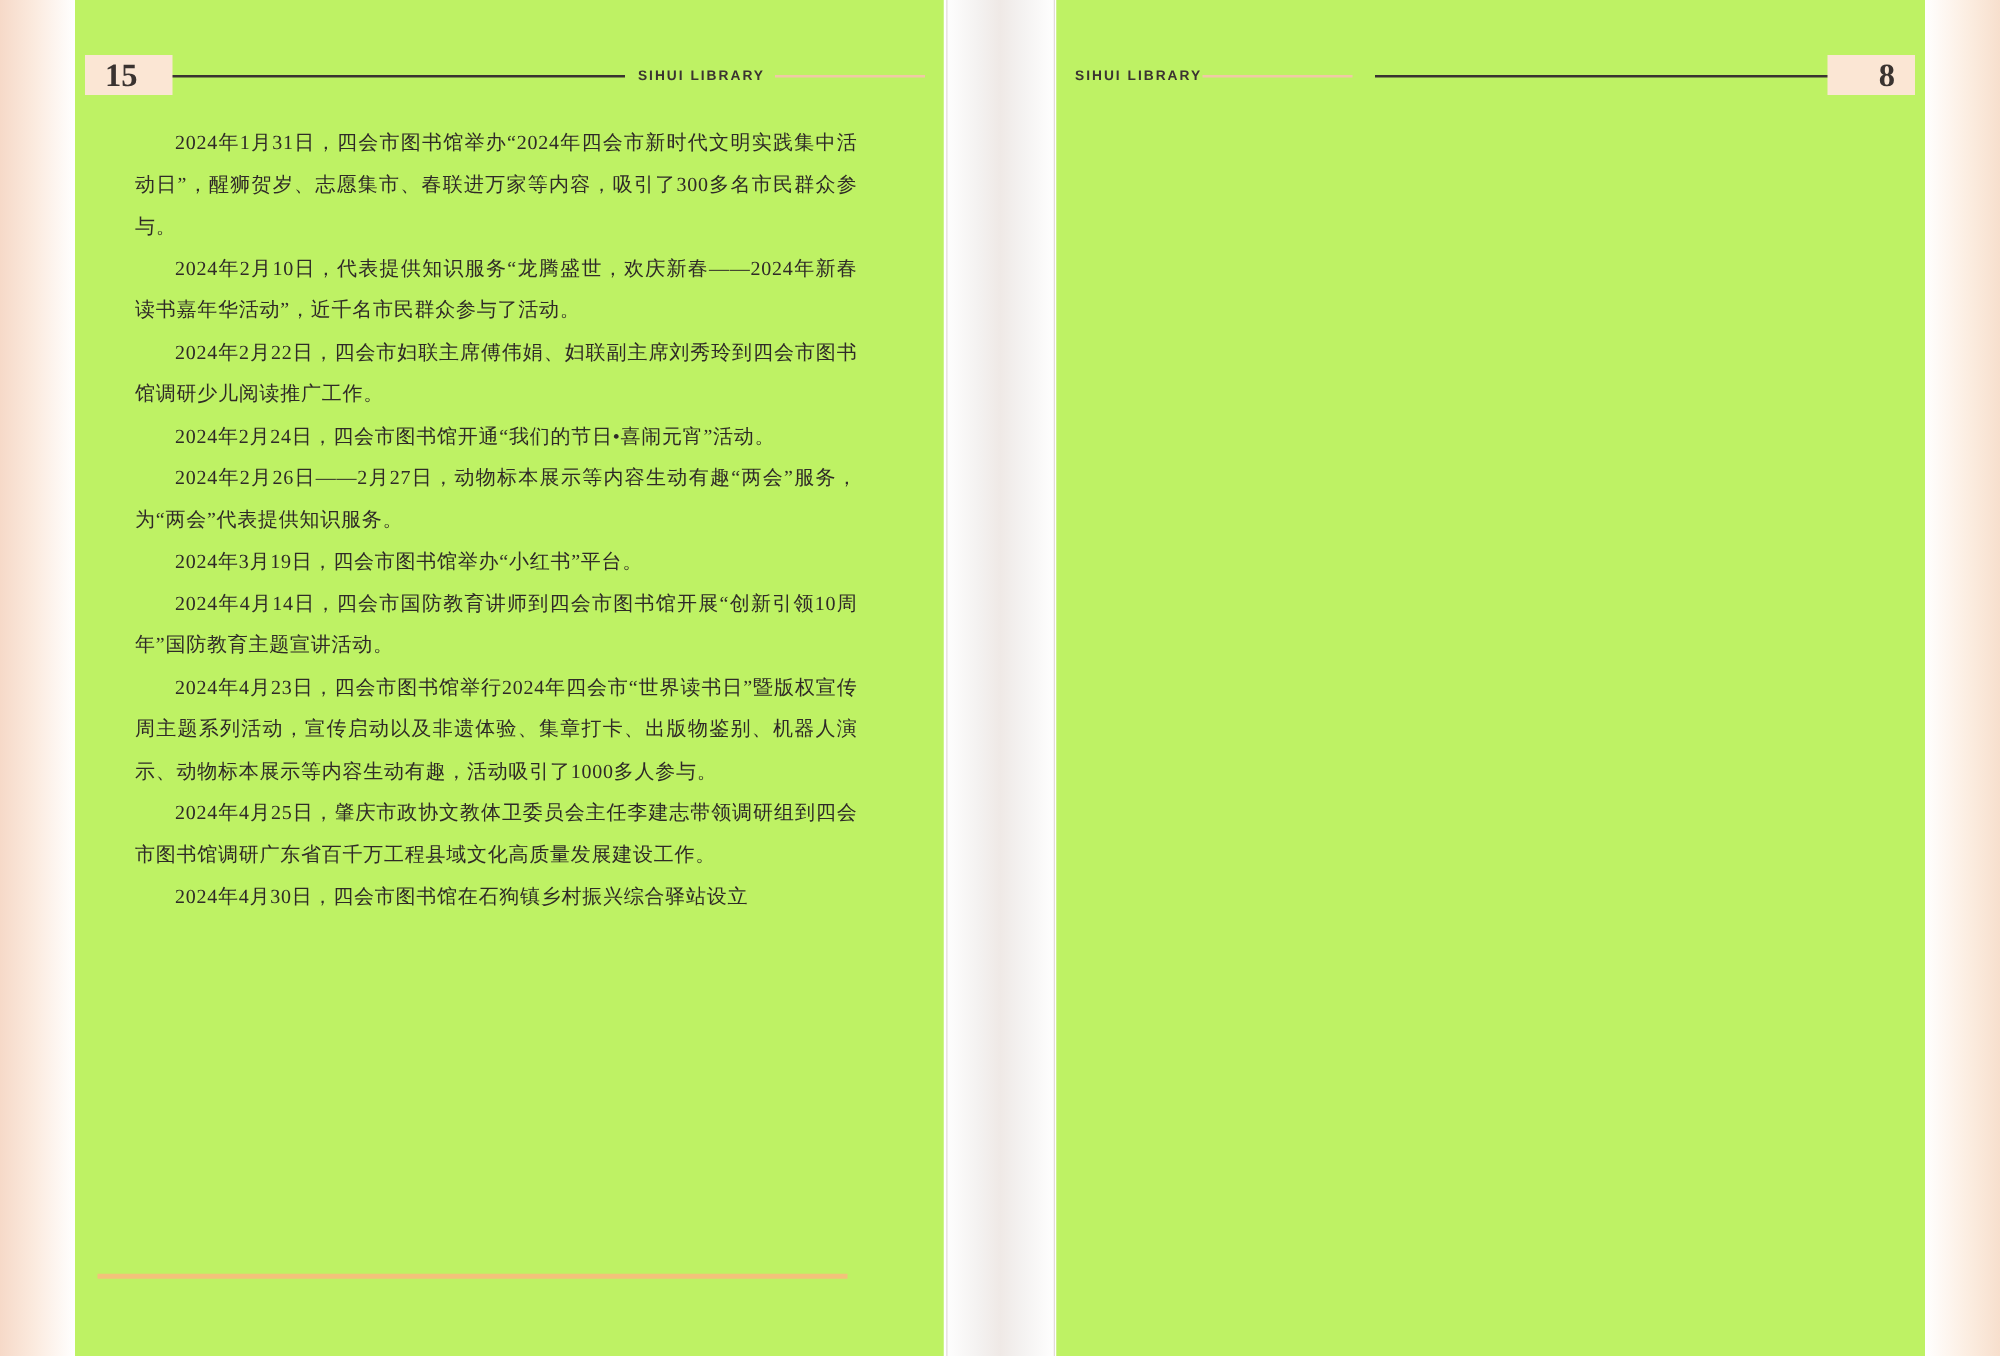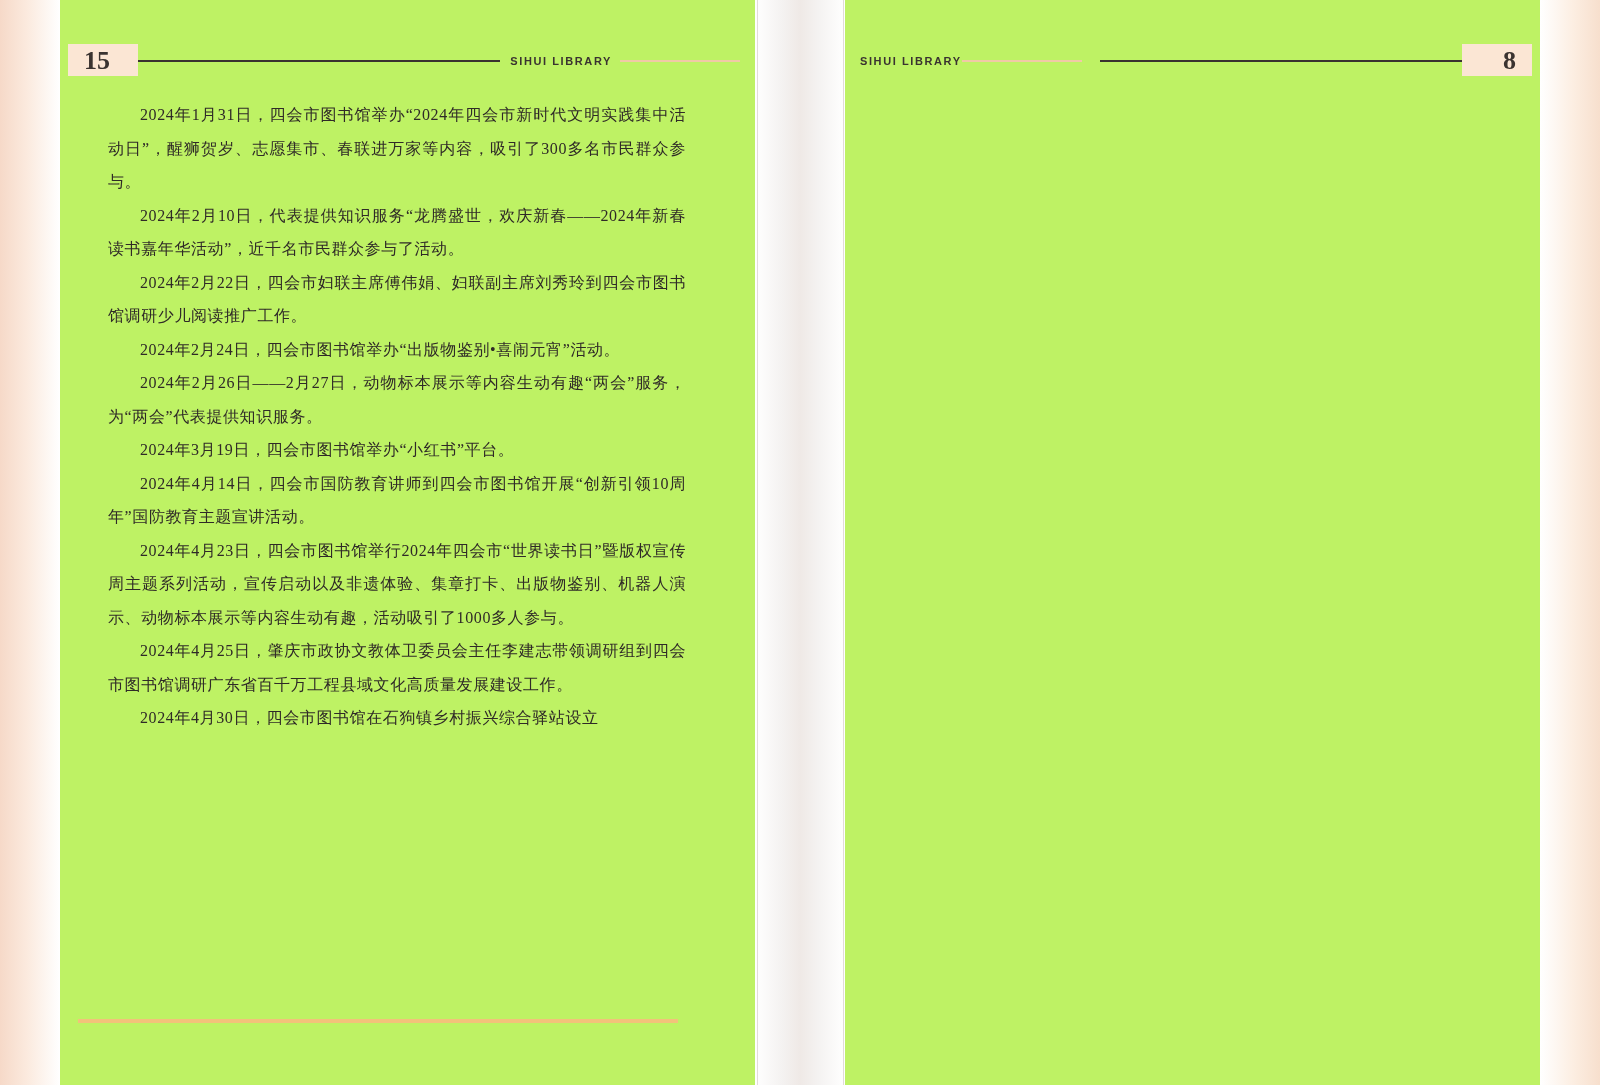--- a/index.html
+++ b/index.html
@@ -168,21 +168,21 @@
       </div>
       <div class="rule"></div>
       <div class="brand">SIHUI LIBRARY</div>
       <div class="rule-thin"></div>
     </div>
 
     <div class="body-text">
       <p class="para">2024年1月31日，四会市图书馆举办“2024年四会市新时代文明实践集中活动日”，醒狮贺岁、志愿集市、春联进万家等内容，吸引了300多名市民群众参与。</p>
       <p class="para">2024年2月10日，代表提供知识服务“龙腾盛世，欢庆新春——2024年新春读书嘉年华活动”，近千名市民群众参与了活动。</p>
       <p class="para">2024年2月22日，四会市妇联主席傅伟娟、妇联副主席刘秀玲到四会市图书馆调研少儿阅读推广工作。</p>
-      <p class="para">2024年2月24日，四会市图书馆举办“出版物鉴别•喜闹元宵”活动。</p>
+      <p class="para">2024年2月24日，四会市图书馆开通“我们的节日•喜闹元宵”活动。</p>
       <p class="para">2024年2月26日——2月27日，动物标本展示等内容生动有趣“两会”服务，为“两会”代表提供知识服务。</p>
       <p class="para">2024年3月19日，四会市图书馆举办“小红书”平台。</p>
       <p class="para">2024年4月14日，四会市国防教育讲师到四会市图书馆开展“创新引领10周年”国防教育主题宣讲活动。</p>
       <p class="para">2024年4月23日，四会市图书馆举行2024年四会市“世界读书日”暨版权宣传周主题系列活动，宣传启动以及非遗体验、集章打卡、出版物鉴别、机器人演示、动物标本展示等内容生动有趣，活动吸引了1000多人参与。</p>
       <p class="para">2024年4月25日，肇庆市政协文教体卫委员会主任李建志带领调研组到四会市图书馆调研广东省百千万工程县域文化高质量发展建设工作。</p>
       <p class="para">2024年4月30日，四会市图书馆在石狗镇乡村振兴综合驿站设立</p>
     </div>
 
     <div class="footer-bar"></div>
   </div>

